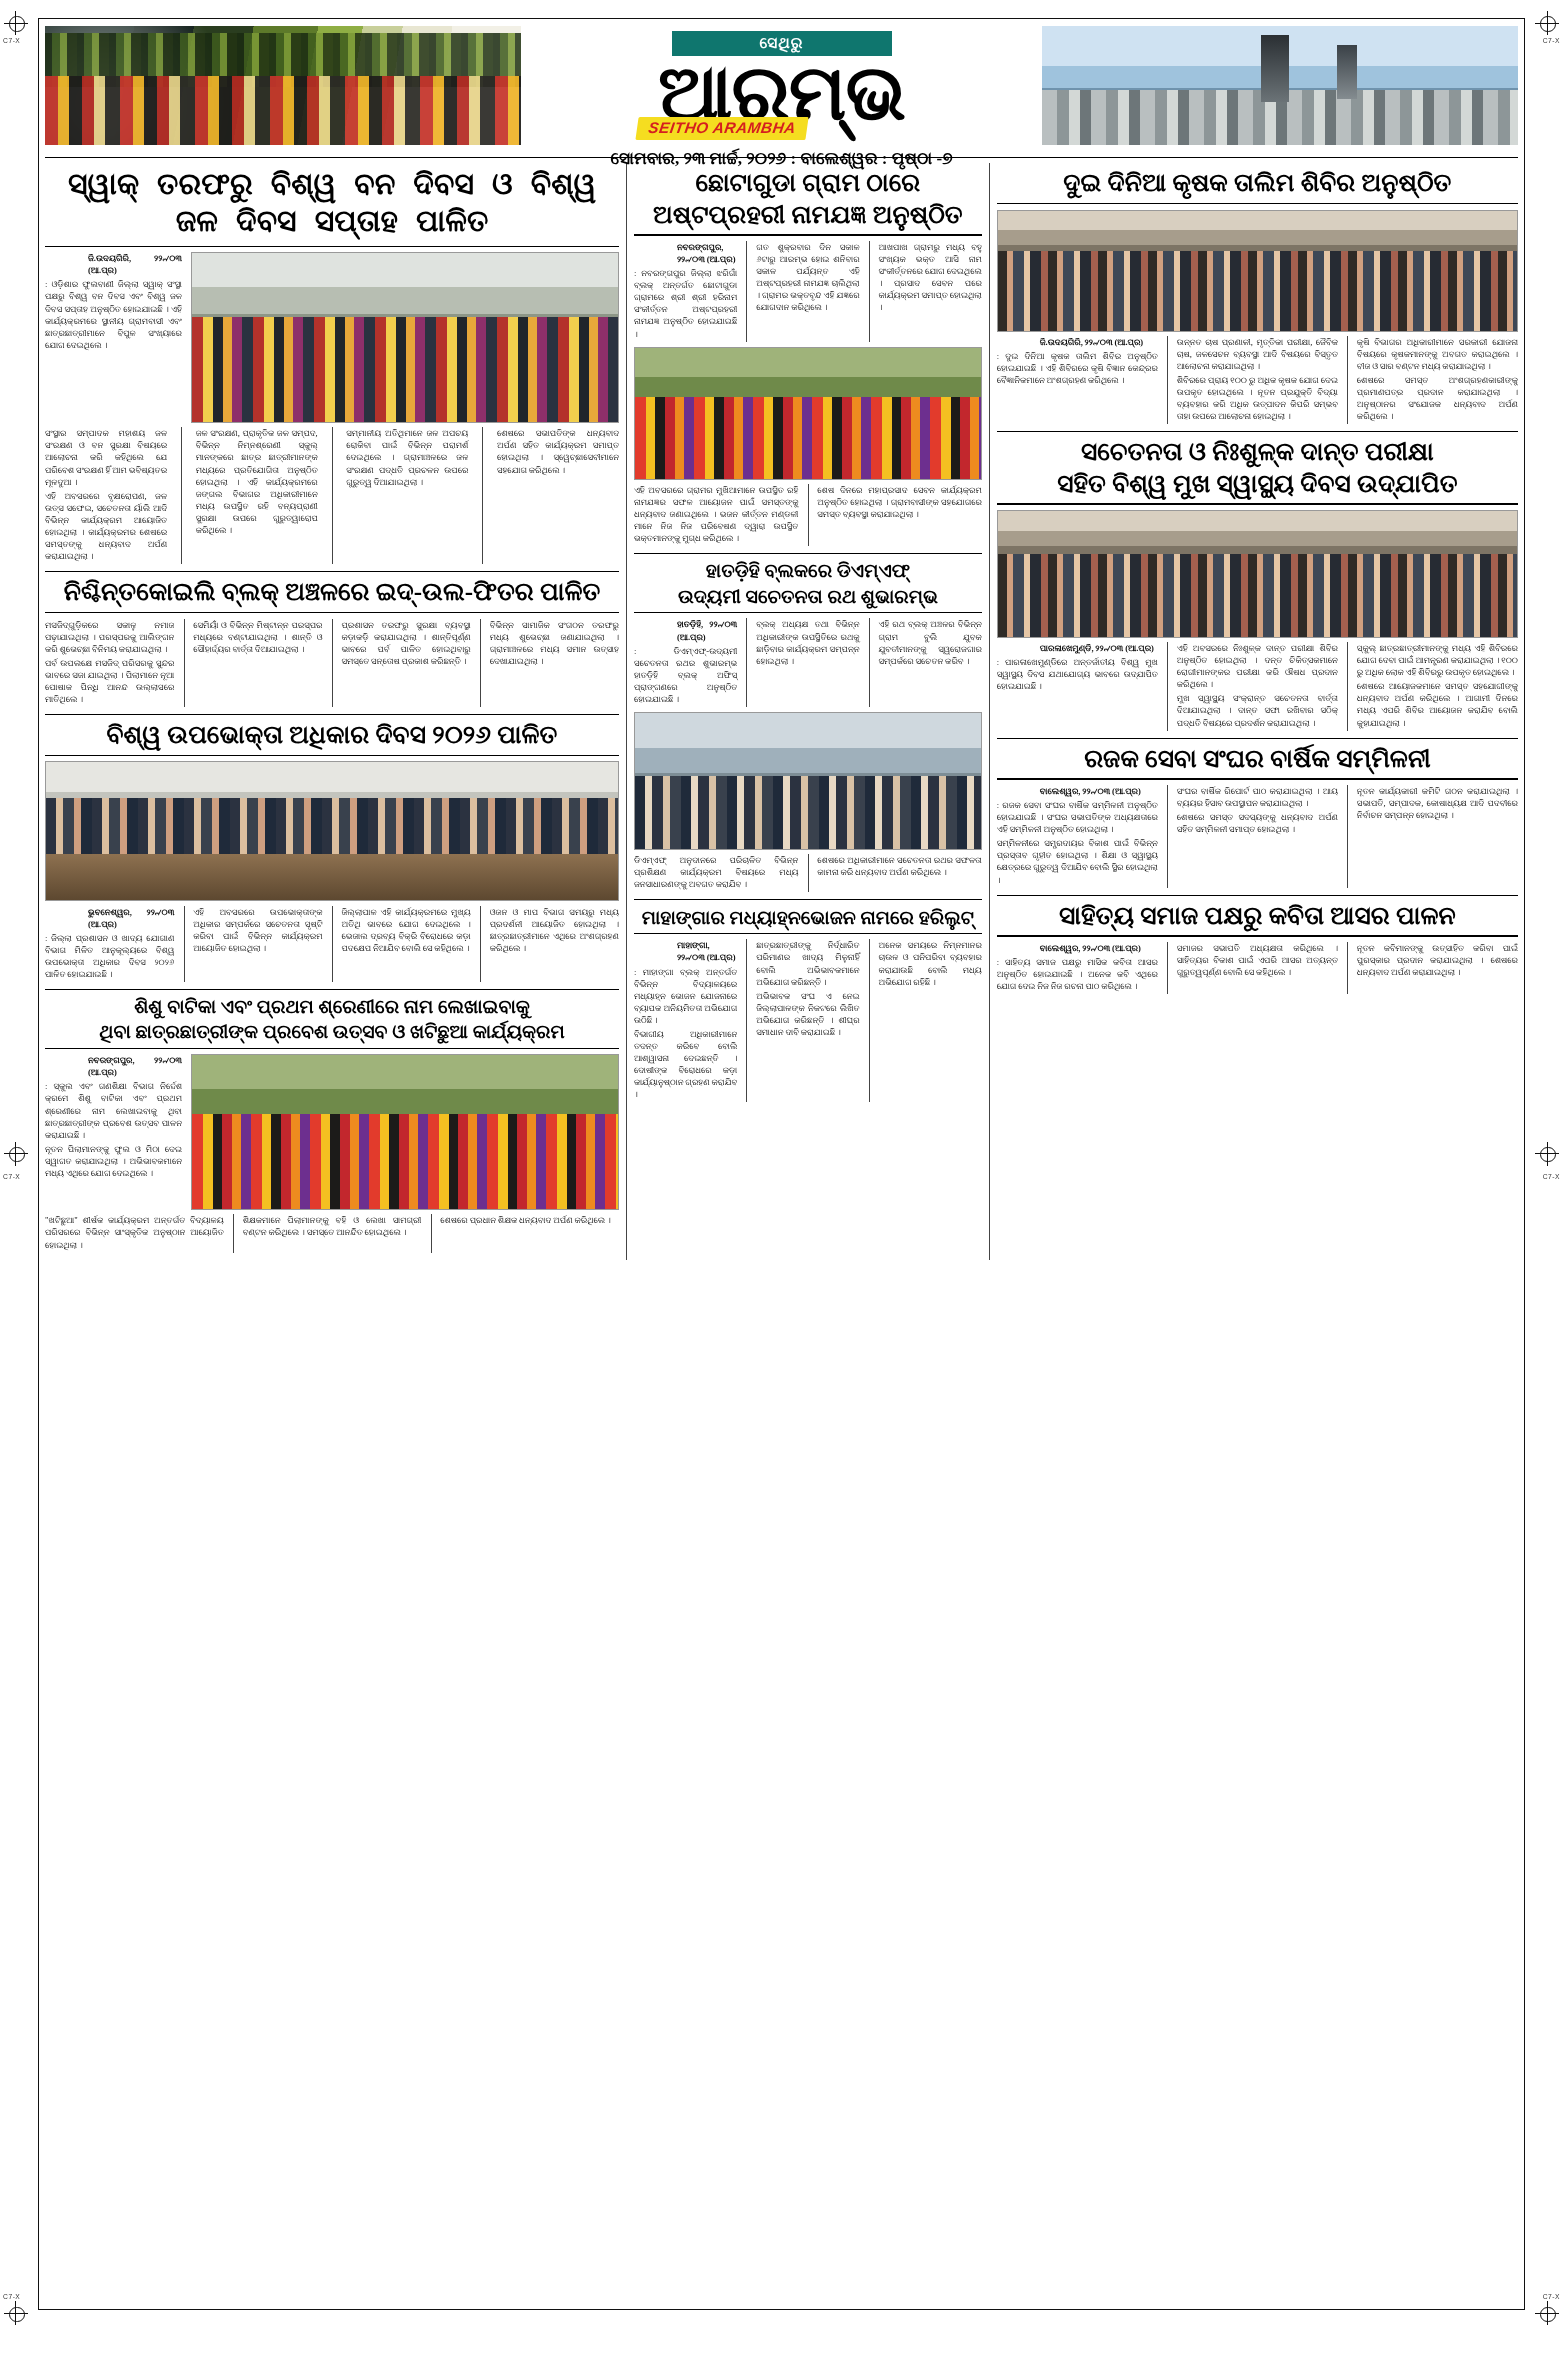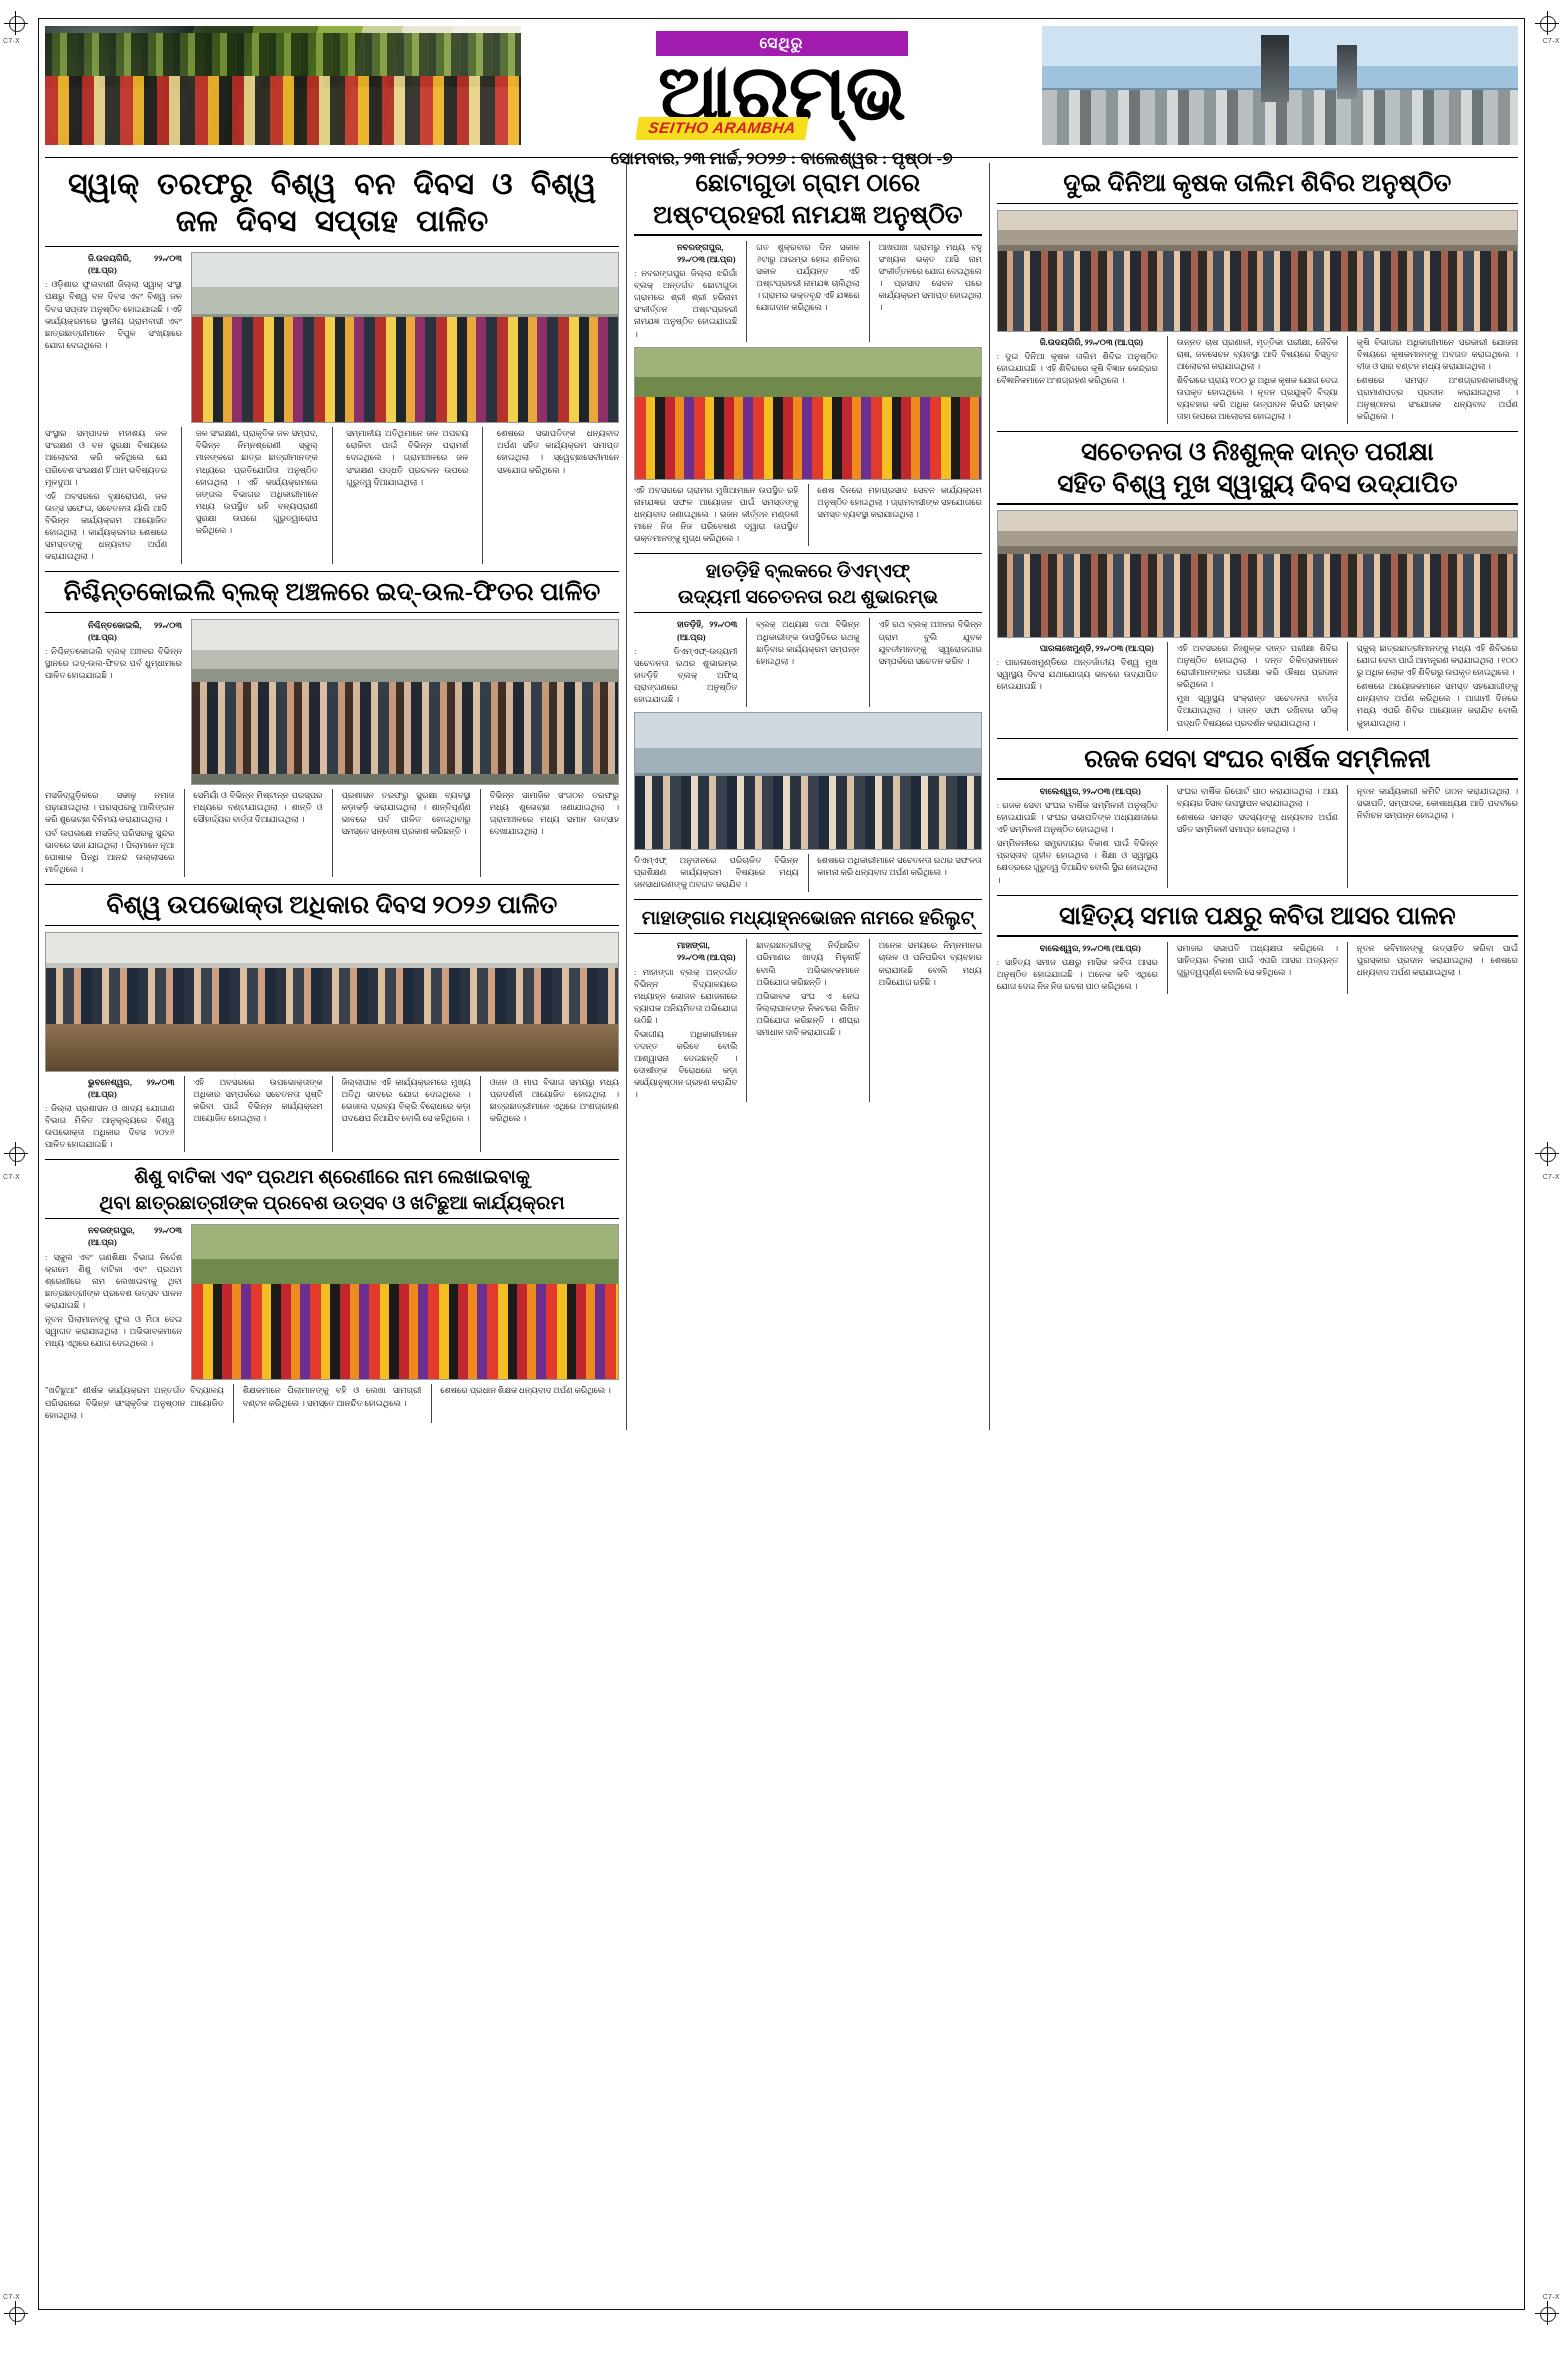--- a/index.html
+++ b/index.html
@@ -73,21 +73,21 @@
   }
   .mh-photo.right .tower2{
     position:absolute;left:62%;top:16%;width:19.5px;height:46%;
     background:linear-gradient(180deg,#3a4147,#848c90);
   }
   .mh-center{
     flex:1;display:flex;flex-direction:column;align-items:center;justify-content:flex-start;
     padding-top:5.1px;
   }
   .mh-topband{
-    background:#a21caf;color:#fff;width:252px;text-align:center;
+    background:#0f766e;color:#fff;width:220px;text-align:center;
     font-size:15.4px;letter-spacing:1px;padding:3.1px 0 4.1px;font-weight:700;
     font-family:"Liberation Serif", serif;
   }
   .mh-title{
     font-family:"Liberation Serif", serif;
     font-size:77px;line-height:.96;font-weight:700;color:#000;
     letter-spacing:-1px;margin-top:1px;white-space:nowrap;
   }
   .mh-sub{
     position:relative;margin-top:-13.3px;margin-left:-118px;
@@ -278,31 +278,20 @@
               <p>ଶେଷରେ ସଭାପତିଙ୍କ ଧନ୍ୟବାଦ ଅର୍ପଣ ସହିତ କାର୍ଯ୍ୟକ୍ରମ ସମାପ୍ତ ହୋଇଥିଲା । ସ୍ୱେଚ୍ଛାସେବୀମାନେ ସହଯୋଗ କରିଥିଲେ ।</p>
             </div>
           </div>
         </div>
 
         <div class="block">
           <div class="hrule"></div>
           <div class="hl h2">ନିଶ୍ଚିନ୍ତକୋଇଲି ବ୍ଲକ୍ ଅଞ୍ଚଳରେ ଇଦ୍-ଉଲ-ଫିତର ପାଳିତ</div>
           <div class="rule"></div>
 
-          <div style="display:flex;gap:9.2px;">
-            <div style="width:137px;" class="bodytext">
-              <p class="lead">ନିଶ୍ଚିନ୍ତକୋଇଲି, ୨୨୷୦୩ (ଆ.ପ୍ର)</p>
-              <p>: ନିଶ୍ଚିନ୍ତକୋଇଲି ବ୍ଲକ୍ ଅଞ୍ଚଳର ବିଭିନ୍ନ ସ୍ଥାନରେ ଇଦ୍-ଉଲ-ଫିତର ପର୍ବ ଧୁମ୍‌ଧାମରେ ପାଳିତ ହୋଇଯାଇଛି ।</p>
-            </div>
-            <div style="flex:1;">
-              <div class="photo ph-meeting" style="height:164px;">
-                <div class="heads"></div>
-              </div>
-            </div>
-          </div>
 
           <div style="display:flex;gap:9.2px;margin-top:4.1px;">
             <div style="flex:1;" class="bodytext">
               <p>ମସଜିଦ୍‌ଗୁଡ଼ିକରେ ସକାଳୁ ନମାଜ ପଢ଼ାଯାଇଥିଲା । ପରସ୍ପରକୁ ଆଲିଙ୍ଗନ କରି ଶୁଭେଚ୍ଛା ବିନିମୟ କରାଯାଇଥିଲା ।</p>
               <p>ପର୍ବ ଉପଲକ୍ଷେ ମସଜିଦ୍ ପରିସରକୁ ସୁନ୍ଦର ଭାବରେ ସଜା ଯାଇଥିଲା । ପିଲାମାନେ ନୂଆ ପୋଷାକ ପିନ୍ଧି ଆନନ୍ଦ ଉଲ୍ଲାସରେ ମାତିଥିଲେ ।</p>
             </div>
             <div class="sep-v"></div>
             <div style="flex:1;" class="bodytext">
               <p>ସେମିୟାଁ ଓ ବିଭିନ୍ନ ମିଷ୍ଟାନ୍ନ ପରସ୍ପର ମଧ୍ୟରେ ବଣ୍ଟାଯାଇଥିଲା । ଶାନ୍ତି ଓ ସୌହାର୍ଦ୍ଦ୍ୟର ବାର୍ତ୍ତା ଦିଆଯାଇଥିଲା ।</p>
             </div>

